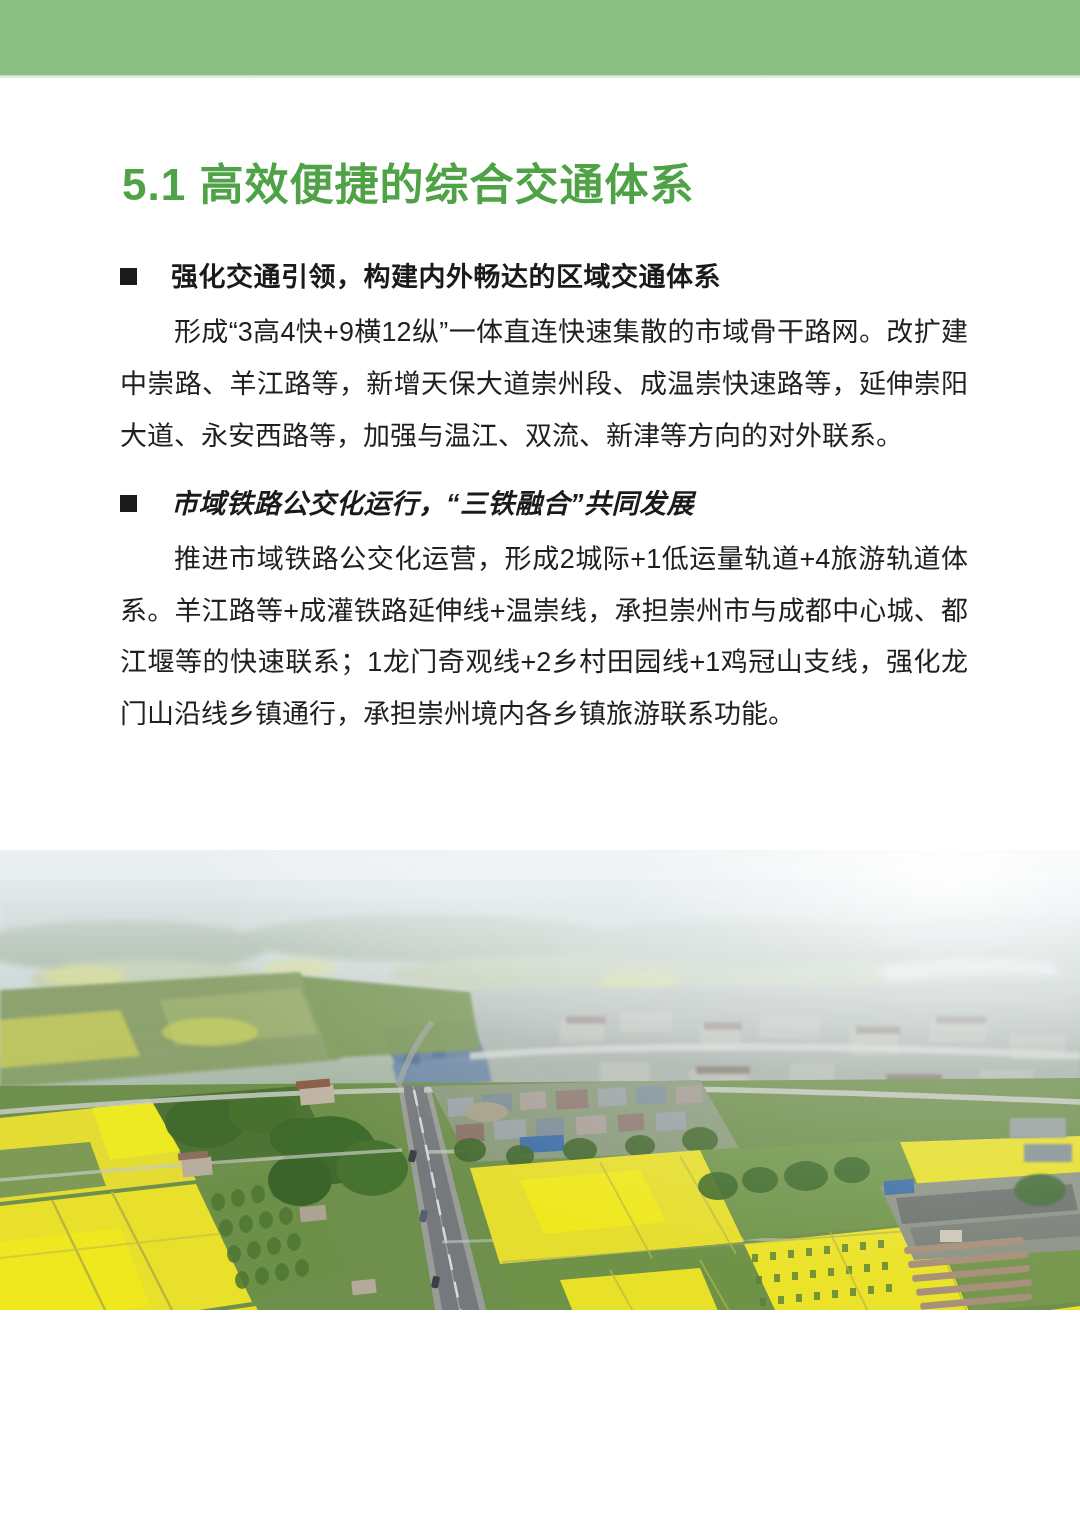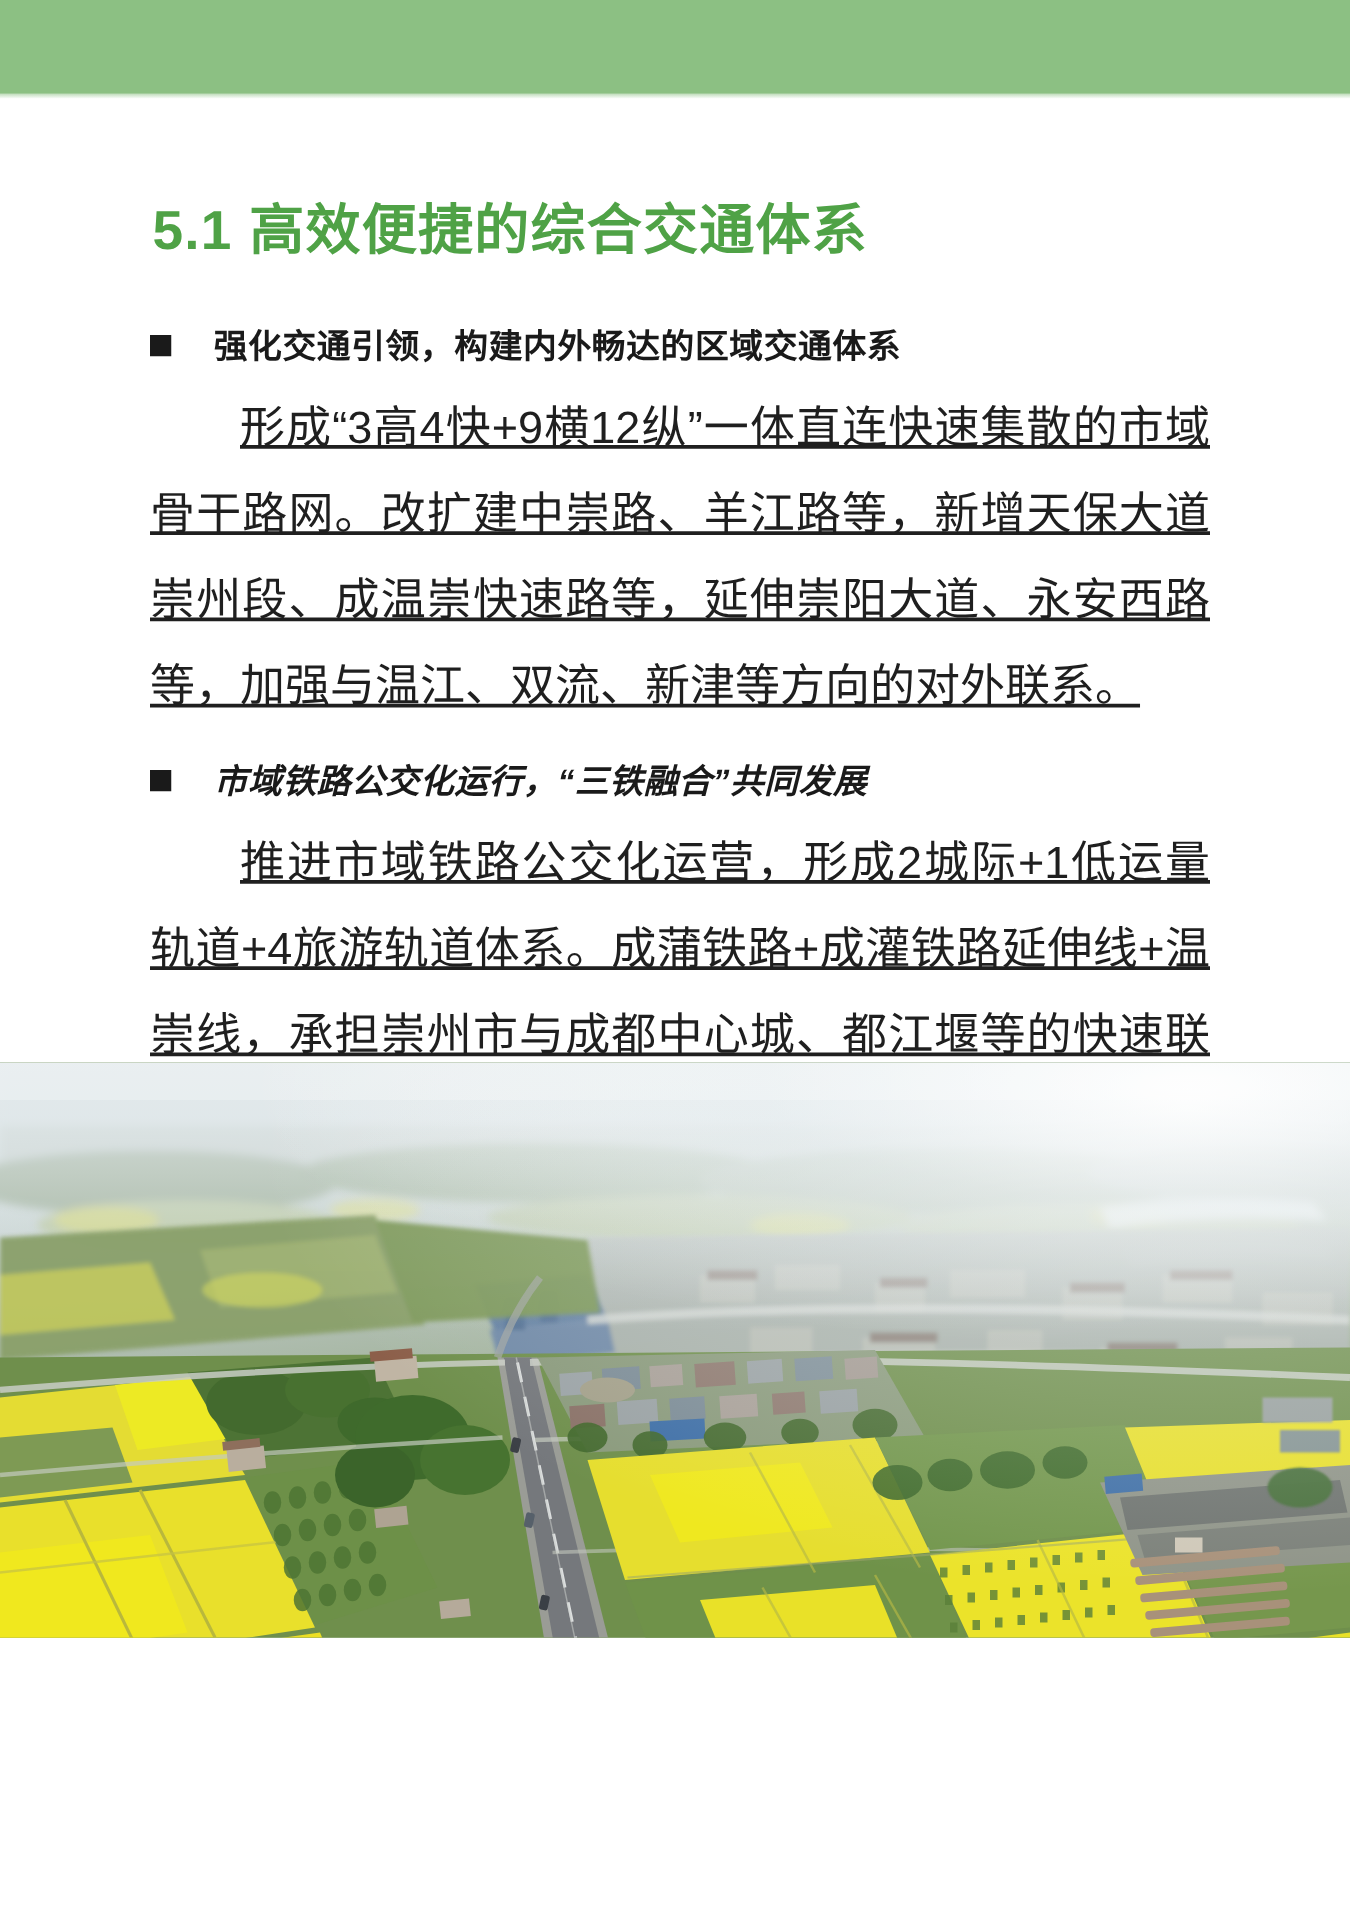--- a/index.html
+++ b/index.html
@@ -72,28 +72,27 @@
   }
   .bullet-head-text {
     font-size:27px;
     font-weight:bold;
     color:#1a1a1a;
     letter-spacing:0.5px;
     line-height:1.45;
   }
 
   .body-par {
-    font-size:36px;
+    font-size:27px;
     color:#1f1f1f;
     line-height:1.92;
     text-align:justify;
     text-justify:inter-ideograph;
     text-indent:2em;
     letter-spacing:0px;
-    text-decoration:underline;
   }
 
   
   .photo-wrap {
     position:absolute;
     left:0; top:850px;
     width:1080px;
     height:562px;
     overflow:hidden;
     background:#7d9a63;
@@ -128,21 +127,21 @@
       <span class="bullet-head-text">强化交通引领，构建内外畅达的区域交通体系</span>
     </div>
 
     <p class="body-par">形成“3高4快+9横12纵”一体直连快速集散的市域骨干路网。改扩建中崇路、羊江路等，新增天保大道崇州段、成温崇快速路等，延伸崇阳大道、永安西路等，加强与温江、双流、新津等方向的对外联系。</p>
 
     <div class="bullet-head second">
       <span class="bullet-square"></span>
       <span class="bullet-head-text">市域铁路公交化运行，“三铁融合”共同发展</span>
     </div>
 
-    <p class="body-par">推进市域铁路公交化运营，形成2城际+1低运量轨道+4旅游轨道体系。成蒲铁路+成灌铁路延伸线+温崇线，承担崇州市与成都中心城、都江堰等的快速联系；1龙门奇观线+2乡村田园线+1鸡冠山支线，强化龙门山沿线乡镇通行，承担崇州境内各乡镇旅游联系功能。</p>
+    <p class="body-par">推进市域铁路公交化运营，形成2城际+1低运量轨道+4旅游轨道体系。羊江路等+成灌铁路延伸线+温崇线，承担崇州市与成都中心城、都江堰等的快速联系；1龙门奇观线+2乡村田园线+1鸡冠山支线，强化龙门山沿线乡镇通行，承担崇州境内各乡镇旅游联系功能。</p>
 
   </div>
 
   <div class="photo-wrap">
     <svg class="photo-svg" viewBox="0 0 1080 562" preserveAspectRatio="none">
       <defs>
         <linearGradient id="hazeG" x1="0" y1="0" x2="0.25" y2="1">
           <stop offset="0%" stop-color="#dfe7ea"></stop>
           <stop offset="18%" stop-color="#cdd8d8"></stop>
           <stop offset="38%" stop-color="#b3c0b6"></stop>

